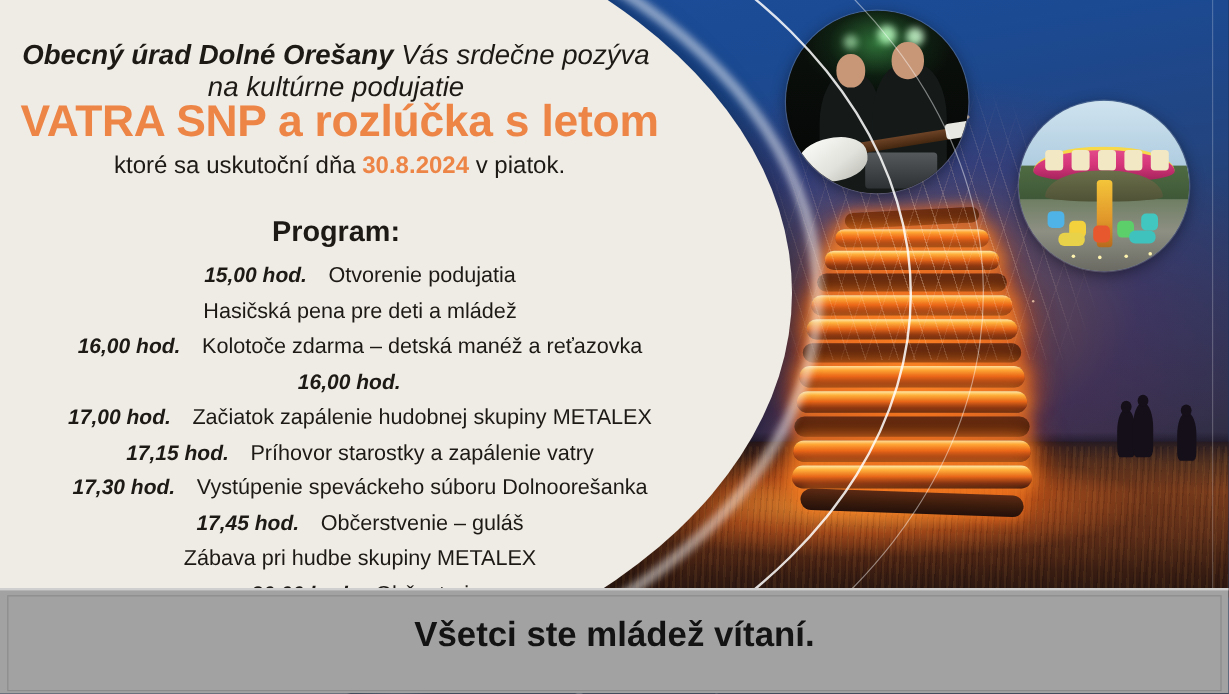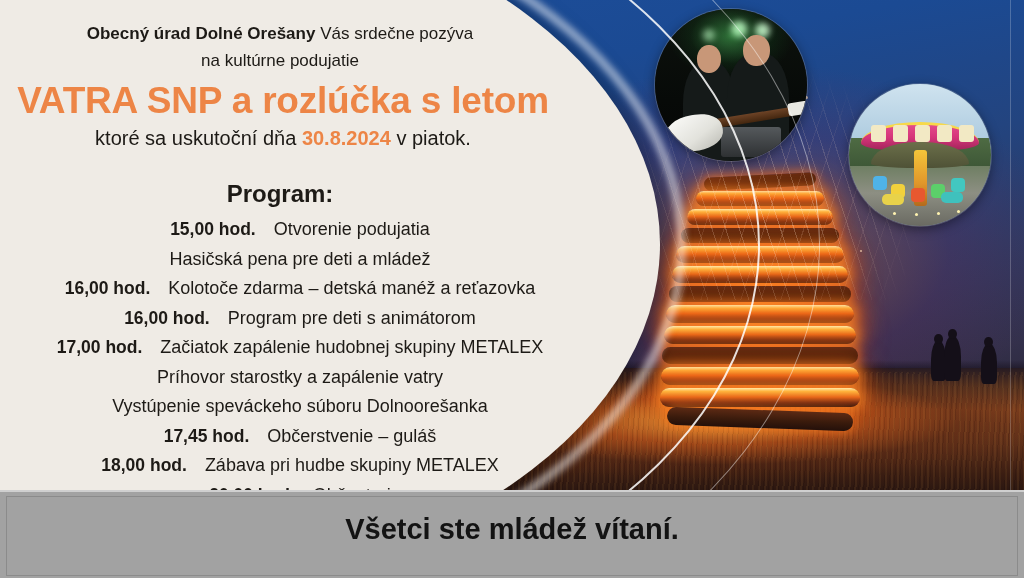--- a/index.html
+++ b/index.html
@@ -93,22 +93,22 @@
   .swoosh2{
     position:absolute;left:-452px;top:-196px;width:1272px;height:880px;
     border-radius:50%;
     border:1px solid rgba(255,255,255,.45);
     clip-path:inset(0 0 0 54%);
   }
 
   
   .text-col{position:absolute;left:0;top:0;width:600px;height:490px;color:#1d1a16;}
   .invite{
-    position:absolute;left:0;top:20px;width:560px;text-align:center;
-    font-size:17px;line-height:27px;
+    position:absolute;left:0;top:32px;width:560px;text-align:center;
+    font-size:23px;line-height:27px;font-style:italic;
   }
   .invite b{font-weight:700;}
   .title{
     position:absolute;left:0;top:80px;width:566px;text-align:center;
     font-size:37px;font-weight:700;color:#ed8546;letter-spacing:-.2px;
     white-space:nowrap;
   }
   .date-line{
     position:absolute;left:0;top:127px;width:566px;text-align:center;
     font-size:20px;
@@ -119,21 +119,21 @@
     font-size:24px;font-weight:700;
   }
   .prog-list{
     position:absolute;left:0;top:215px;width:600px;
   }
   .prog-row{
     display:flex;justify-content:center;align-items:baseline;
     line-height:29.5px;white-space:nowrap;
   }
   .prog-time{
-    font-size:17.5px;font-weight:700;
+    font-size:17.5px;font-weight:700;font-style:italic;
     padding-right:18px;
   }
   .prog-desc{font-size:18px;text-align:center;}
 
   
   .banner{
     position:absolute;left:0;top:490px;width:1024px;height:88px;
     background:#a2a2a2;
     border-top:2px solid #cfcfcf;
   }
@@ -313,38 +313,38 @@
         </div>
         <div class="prog-row">
           <span class="prog-desc">Hasičská pena pre deti a mládež</span>
         </div>
         <div class="prog-row">
           <span class="prog-time">16,00 hod.</span>
           <span class="prog-desc">Kolotoče zdarma – detská manéž a reťazovka</span>
         </div>
         <div class="prog-row">
           <span class="prog-time">16,00 hod.</span>
-          <span class="prog-desc">Program pre deti s animátorom</span>
         </div>
         <div class="prog-row">
           <span class="prog-time">17,00 hod.</span>
           <span class="prog-desc">Začiatok zapálenie hudobnej skupiny METALEX</span>
         </div>
         <div class="prog-row">
+          <span class="prog-time">17,15 hod.</span>
           <span class="prog-desc">Príhovor starostky a zapálenie vatry</span>
         </div>
         <div class="prog-row">
+          <span class="prog-time">17,30 hod.</span>
           <span class="prog-desc">Vystúpenie speváckeho súboru Dolnoorešanka</span>
         </div>
         <div class="prog-row">
           <span class="prog-time">17,45 hod.</span>
           <span class="prog-desc">Občerstvenie – guláš</span>
         </div>
         <div class="prog-row">
-          <span class="prog-time">18,00 hod.</span>
           <span class="prog-desc">Zábava pri hudbe skupiny METALEX</span>
         </div>
         <div class="prog-row">
           <span class="prog-time">20,00 hod.</span>
           <span class="prog-desc">Ohňostroj</span>
         </div>
       </div>
   </div>
 
   <div class="banner">

